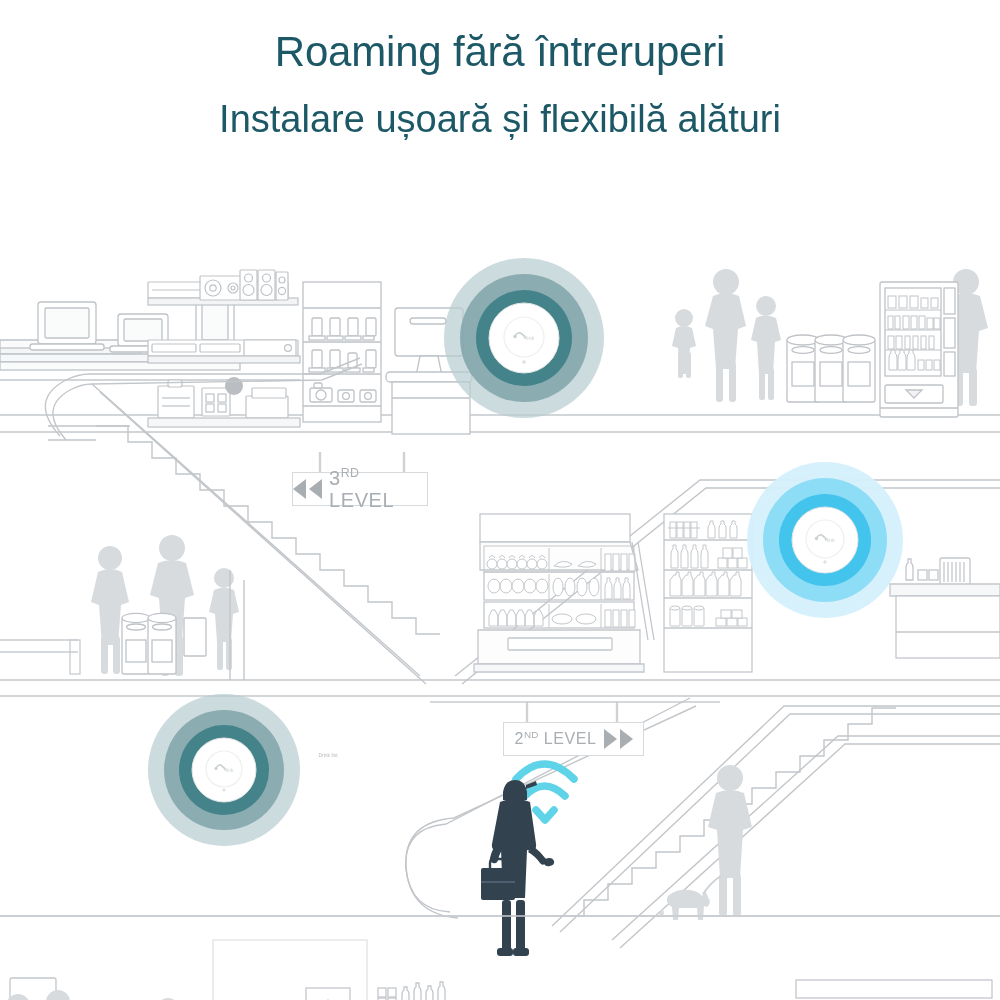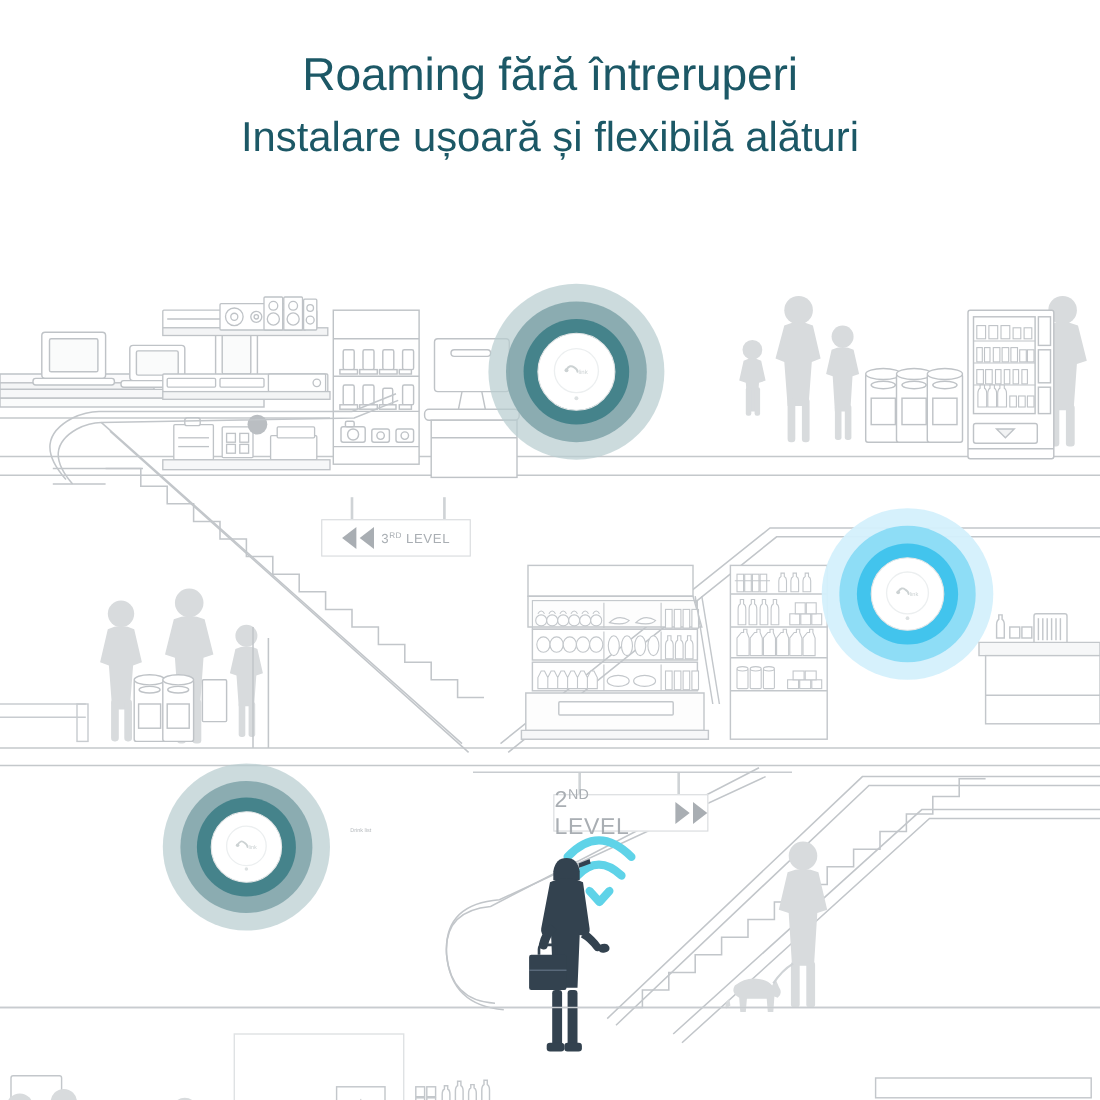--- a/index.html
+++ b/index.html
@@ -16,41 +16,41 @@
   }
   #root {
     position: relative;
     width: 1000px; height: 1000px;
     background: #ffffff;
   }
 
   
   .heading-block {
     position: absolute;
-    top: 43px; left: 0; width: 1000px;
+    top: 27px; left: 0; width: 1000px;
     text-align: center;
     user-select: none;
   }
   .title {
     font-family: "Liberation Sans", sans-serif;
     font-size: 42px;
     font-weight: 400;
     letter-spacing: -0.2px;
     color: #1c5866;
     line-height: 1.18;
     margin: 0;
     padding: 0 40px;
   }
   .subtitle {
     font-family: "Liberation Sans", sans-serif;
     font-size: 38px;
     font-weight: 400;
     color: #1c5866;
     line-height: 1.28;
-    margin: 8px 0 0 0;
+    margin: 18px 0 0 0;
     padding: 0 30px;
   }
   .subtitle .line { display: block; }
 
   
   #scene {
     position: absolute;
     left: 0; top: 240px;
     width: 1000px; height: 760px;
     display: block;
@@ -66,26 +66,26 @@
     background: #ffffff;
     border: 1.4px solid #d7dadd;
     color: #a9aeb3;
     font-family: "Liberation Sans", sans-serif;
     letter-spacing: 0.6px;
     user-select: none;
   }
   #sign-3rd {
     left: 292px; top: 472px;
     width: 136px; height: 34px;
-    font-size: 12px;
+    font-size: 20px;
   }
   #sign-2nd {
     left: 503px; top: 722px;
     width: 141px; height: 34px;
-    font-size: 21px;
+    font-size: 16px;
   }
   .sign-label sup {
     font-size: 0.62em;
     vertical-align: super;
     letter-spacing: 0.2px;
   }
   .arrows { display: inline-flex; gap: 3px; align-items: center; }
   .tri {
     width: 0; height: 0;
     border-top: 10px solid transparent;

